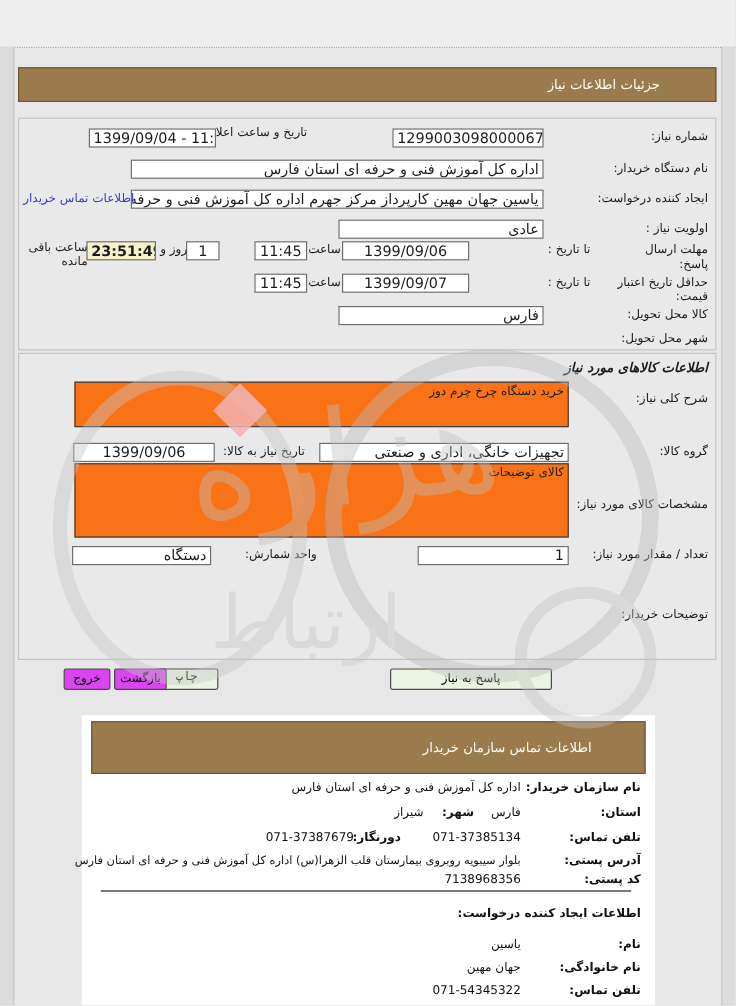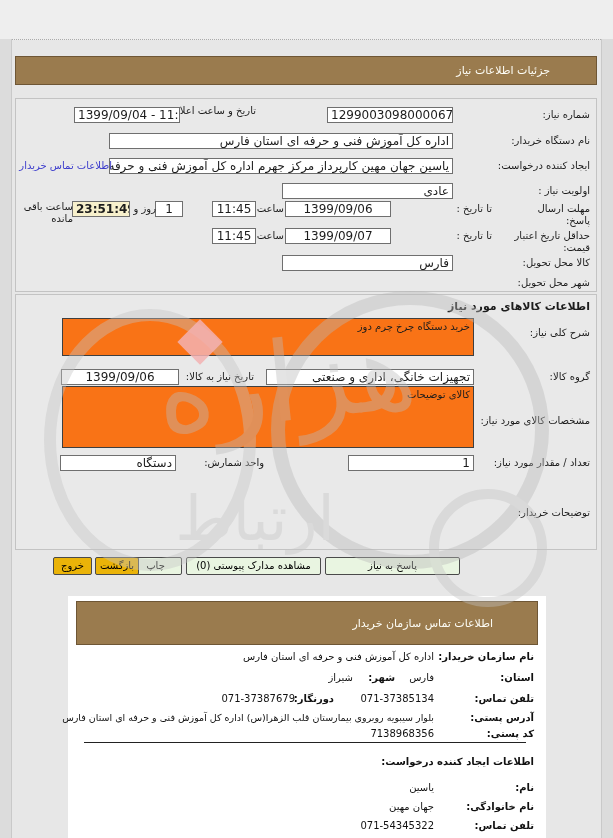--- a/index.html
+++ b/index.html
@@ -42,21 +42,21 @@
   .countdown{background:#f7f0cc;font-weight:bold;}
   .link{color:#3c3ccc;text-decoration:none;font-size:10px;position:absolute;white-space:nowrap;}
 
   .btn{
     position:absolute;top:557px;height:18px;
     border:1px solid #4a4a4a;border-radius:2px;
     font-family:inherit;font-size:10px;line-height:14px;
     text-align:center;cursor:pointer;padding:0;
   }
   .green{background:#e9f5e1;}
-  .pink{background:#eab308;}
+  .pink{background:#d946ef;}
 
   .contact{position:absolute;left:68px;top:596px;width:478px;height:242px;background:#ffffff;}
   .c-lbl{position:absolute;font-size:10px;font-weight:bold;white-space:nowrap;color:#111;}
   .c-val{position:absolute;font-size:10px;white-space:nowrap;color:#111;}
   .sep{position:absolute;left:16px;right:20px;border-top:1px solid #222;height:0;}
 
   .watermark{position:absolute;left:0;top:0;pointer-events:none;z-index:6;}
 </style>
 </head>
 <body>
@@ -116,21 +116,21 @@
     <div class="field ctr num" style="top:129px;right:340px;width:36px;">11:45</div>
 
     <span class="lbl" style="top:158px;right:6px;">کالا محل تحویل:</span>
     <div class="field" style="top:156px;right:143px;width:163px;">فارس</div>
 
     <span class="lbl" style="top:178px;right:6px;">شهر محل تحویل:</span>
   </div>
 
   <div class="panel" style="left:15px;top:294px;width:582px;height:256px;">
 
-    <span class="lbl bold" style="top:5px;right:6px;font-size:11px;">اطلاعات کالاهای مورد نیاز</span>
+    <span class="lbl bold" style="top:5px;right:6px;font-size:11px;font-style:italic;">اطلاعات کالاهای مورد نیاز</span>
 
     <span class="lbl" style="top:32px;right:6px;">شرح کلی نیاز:</span>
     <div class="ta" style="top:23px;right:122px;width:412px;height:38px;">خرید دستگاه چرخ چرم دوز</div>
 
     <span class="lbl" style="top:76px;right:6px;">گروه کالا:</span>
     <div class="field" style="top:74px;right:122px;width:200px;">تجهیزات خانگی، اداری و صنعتی</div>
     <span class="lbl" style="top:76px;right:342px;">تاریخ نیاز به کالا:</span>
     <div class="field ctr num" style="top:74px;right:417px;width:110px;">1399/09/06</div>
 
     <span class="lbl" style="top:120px;right:6px;">مشخصات کالای مورد نیاز:</span>
@@ -138,22 +138,21 @@
 
     <span class="lbl" style="top:162px;right:6px;">تعداد / مقدار مورد نیاز:</span>
     <div class="field num" style="top:160px;right:122px;width:118px;text-align:right;">1</div>
     <span class="lbl" style="top:162px;right:332px;">واحد شمارش:</span>
     <div class="field" style="top:160px;right:420px;width:108px;">دستگاه</div>
 
     <span class="lbl" style="top:212px;right:6px;">توضیحات خریدار:</span>
   </div>
 
   <button class="btn green" style="right:153px;width:135px;">پاسخ به نیاز</button>
-  <button class="btn green" style="right:292px;width:135px;">مشاهده مدارک پیوستی (0)</button>
-  <button class="btn green" style="right:431px;width:53px;">چاپ</button>
+  <button class="btn green" style="right:431px;width:53px;font-family:Liberation Mono, monospace;">چاپ</button>
   <button class="btn pink" style="right:474px;width:44px;">بازگشت</button>
   <button class="btn pink" style="right:521px;width:39px;">خروج</button>
 
   <div class="contact">
     <div class="bar" style="left:8px;top:5px;width:462px;height:44px;padding-right:44px;">
       <span>اطلاعات تماس سازمان خریدار</span>
     </div>
 
     <span class="c-lbl" style="top:55px;right:12px;">نام سازمان خریدار:</span>
     <span class="c-val" style="top:55px;right:112px;">اداره کل آموزش فنی و حرفه ای استان فارس</span>

